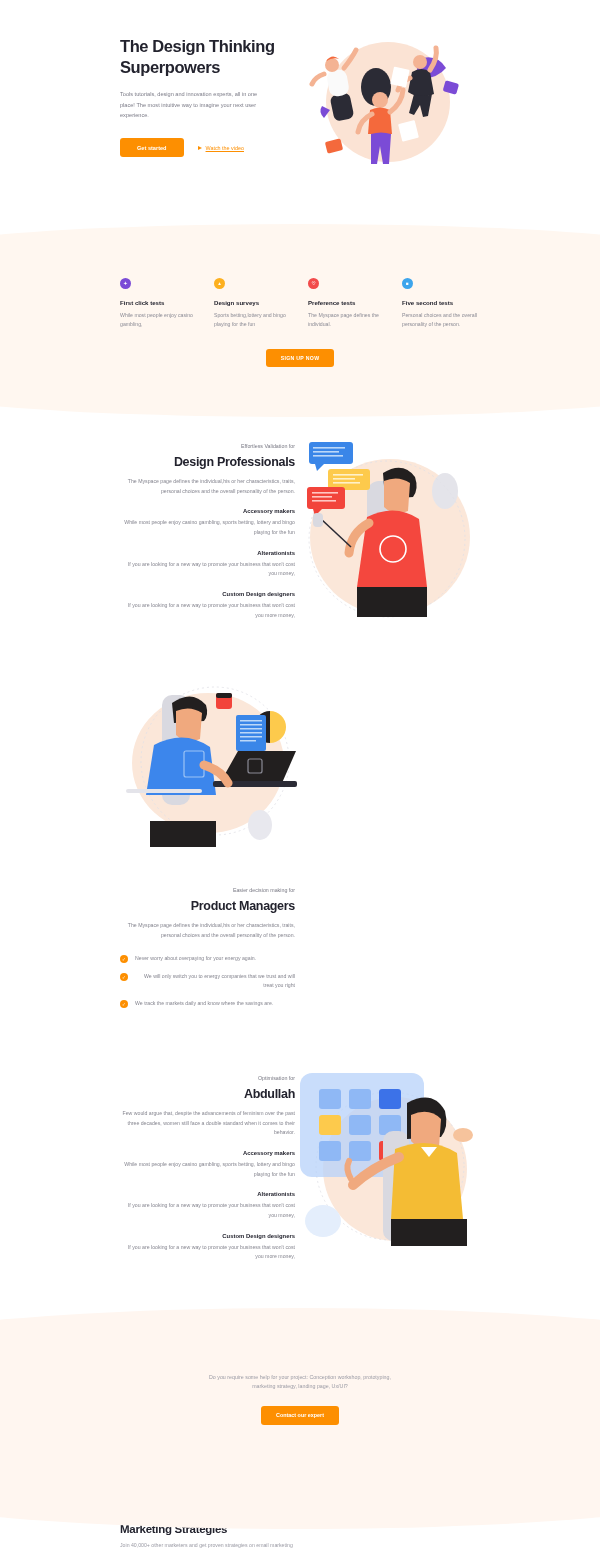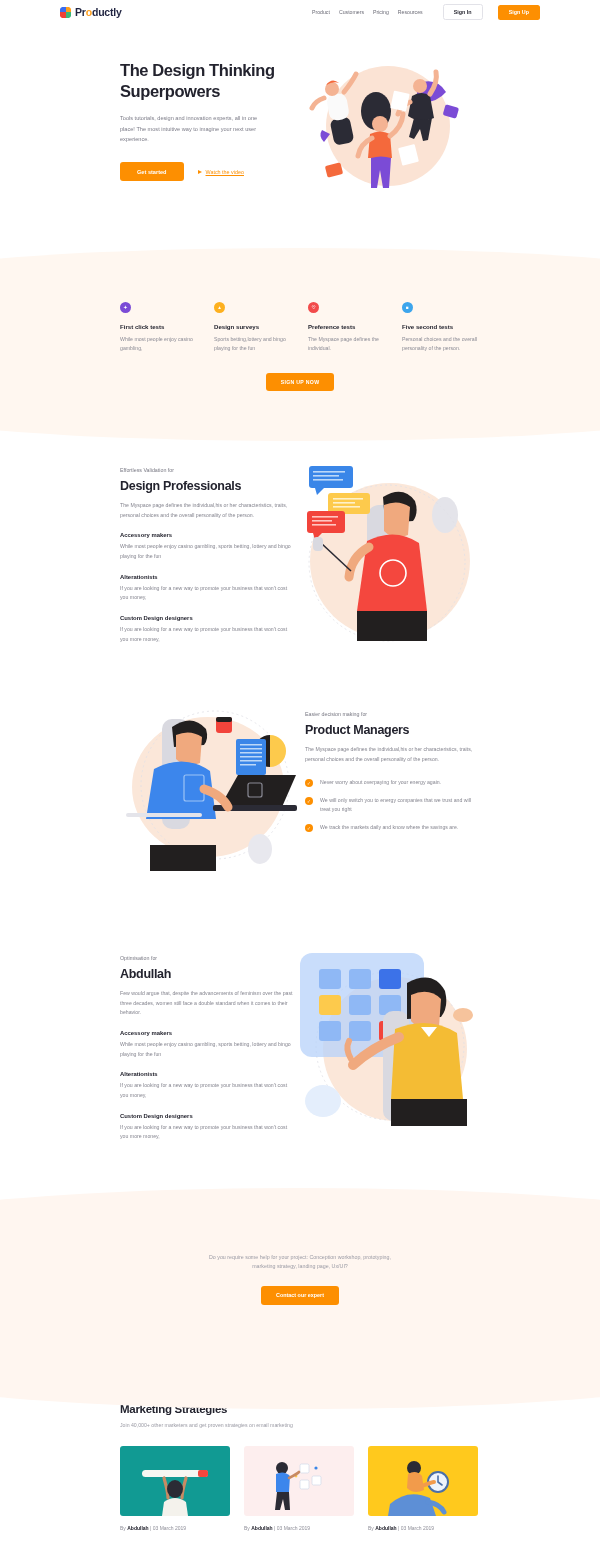--- a/index.html
+++ b/index.html
@@ -56,23 +56,23 @@
   .feat-grid { display:flex; gap:16px; margin-top:20px; }
   .feat { width:78px; }
   .feat-ic { width:11px; height:11px; border-radius:50%; display:flex; align-items:center;
       justify-content:center; color:#fff; font-size:4.6px; font-weight:700; }
   .feat h3 { margin-top:10px; font-size:6.1px; font-weight:700; color:#23232e; }
   .feat p { margin-top:5px; font-size:5.2px; line-height:1.75; color:#8b8b95; }
   .btn-signupnow { display:block; margin:20px auto 0; background:#fd8f01; color:#fff; border:0;
       border-radius:3px; font-size:5.2px; font-weight:700; padding:6px 15px; letter-spacing:0.3px; cursor:pointer; }
 
   
-  .split { width:360px; margin:0 auto; display:flex; align-items:flex-start; padding:22px 0; }
+  .split { width:360px; margin:0 auto; display:flex; align-items:flex-start; padding:22px 0;flex-direction:column; }
   .split.rev { flex-direction:row-reverse; }
-  .col-txt { width:175px; padding-top:14px; }
+  .col-txt { width:175px; padding-top:14px;text-align:right; }
   .col-art { width:185px; height:200px; position:relative; }
   .eyebrow { font-size:5.3px; color:#787883; }
   .col-txt h2 { margin-top:6px; font-size:12.5px; font-weight:800; letter-spacing:-0.3px; color:#23232e; }
   .lead { margin-top:8px; font-size:5.2px; line-height:1.85; color:#85858f; }
   .sub { margin-top:12px; font-size:5.9px; font-weight:700; color:#23232e; }
   .sub + .lead { margin-top:4px; }
   .checks { margin-top:14px; }
   .chk { display:flex; gap:7px; margin-bottom:9px; align-items:flex-start; }
   .chk-ic { width:8px;height:8px;border-radius:50%; background:#fd8f01; flex:none; margin-top:1px;
      display:flex; align-items:center; justify-content:center; color:#fff; font-size:4.6px; }
@@ -96,41 +96,20 @@
   .card { width:110px; }
   .card-img { width:110px; height:70px; border-radius:3px; position:relative; overflow:hidden; }
   .card-meta { margin-top:9px; font-size:5px; color:#8f8f99; }
   .card-meta b { color:#23232e; font-weight:700; }
 </style>
 </head>
 <body>
 
 <div class="page">
 
-  <nav class="nav">
-    <div class="nav-inner">
-      <div class="logo">
-        <span class="logo-mark">
-          <i class="lm1"></i>
-            <i class="lm2"></i>
-            <i class="lm3"></i>
-            <i class="lm4"></i>
-        </span>
-        <span class="logo-text">Pr<span class="dot">o</span>ductly</span>
-      </div>
-      <div class="nav-links">
-        <a href="#">Product</a>
-        <a href="#">Customers</a>
-        <a href="#">Pricing</a>
-        <a href="#">Resources</a>
-        <button class="btn-signin">Sign In</button>
-        <button class="btn-signup">Sign Up</button>
-      </div>
-    </div>
-  </nav>
 
   <section class="hero">
     <div class="hero-inner">
       <div class="hero-left">
         <h1>The Design Thinking Superpowers</h1>
         <p>Tools tutorials, design and innovation experts, all in one place! The most intuitive way to imagine your next user experience.</p>
         <div class="hero-actions">
           <button class="btn-started">Get started</button>
           <div class="watch">
             <span class="tri"></span>

